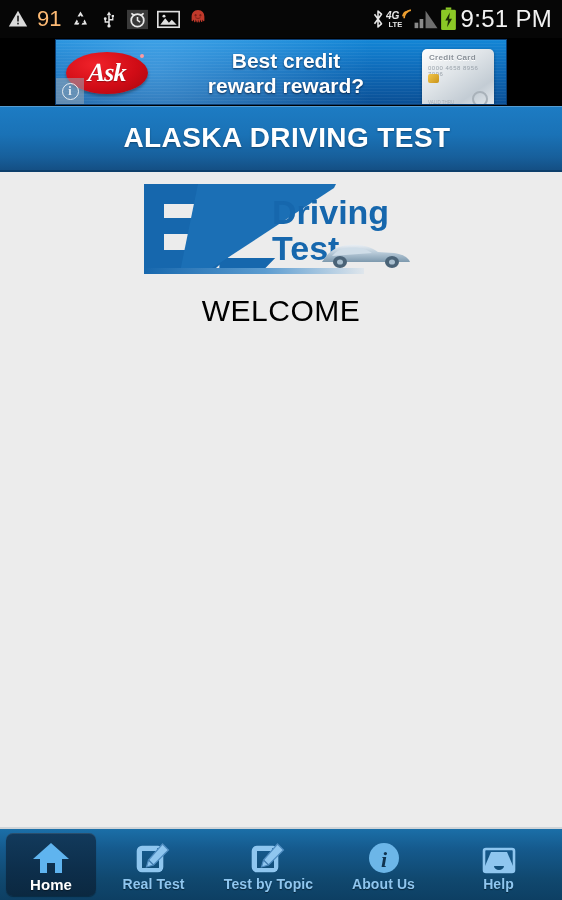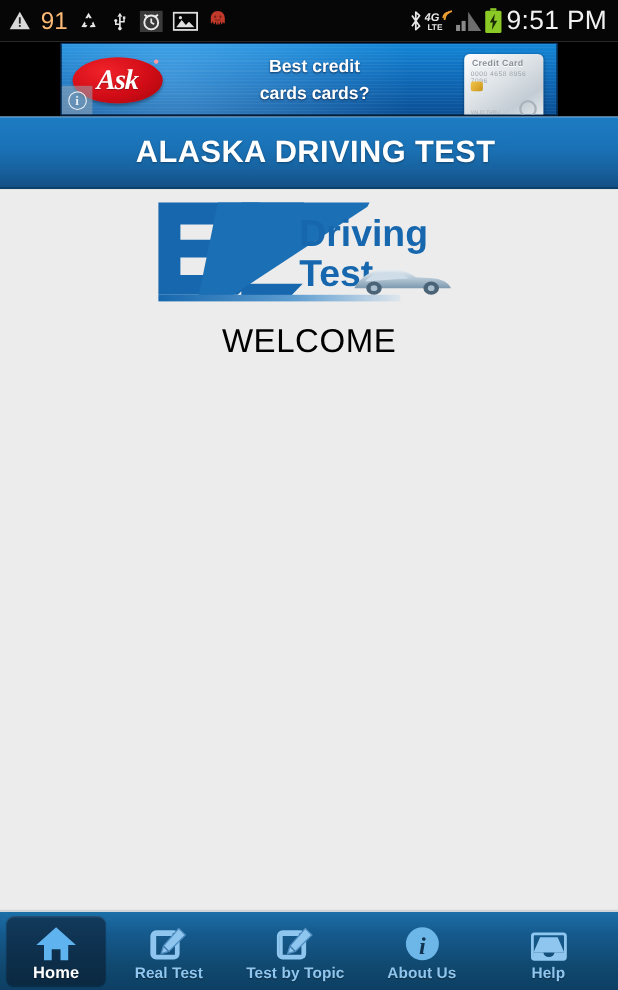--- a/index.html
+++ b/index.html
@@ -48,21 +48,21 @@
     box-shadow:0 2px 3px rgba(0,0,0,.35);
   }
   .ask-logo span {
     color:#fff; font-size:26px; font-style:italic; font-weight:bold;
     font-family:"Liberation Serif", serif; letter-spacing:-1px;
     transform:skewX(-2deg); text-shadow:0 1px 1px rgba(0,0,0,.3);
   }
   .ask-dot{ position:absolute; right:4px; top:2px; width:4px;height:4px;border-radius:50%;background:#ff9aa0;}
   .ad-text {
     position:absolute; left:122px; top:8px; width:216px;
-    text-align:center; color:#fff; font-size:16px; font-weight:bold;
+    text-align:center; color:#fff; font-size:21px; font-weight:bold;
     line-height:25px; text-shadow:0 1px 2px rgba(0,20,50,.75);
   }
   .cc {
     position:absolute; right:12px; top:9px; width:72px; height:64px;
     border-radius:5px;
     background:linear-gradient(145deg,#fdfdfd 0%,#dfe4e8 40%,#c3ccd4 70%,#eef2f5 100%);
     box-shadow:0 1px 3px rgba(0,0,0,.4); overflow:hidden;
   }
   .cc-title{ position:absolute; top:4px; left:7px; font-size:8px; font-weight:bold;
     color:#8a9199; font-family:"Liberation Sans", sans-serif; letter-spacing:.3px;
@@ -214,21 +214,21 @@
   </div>
 
   <div class="adwrap">
     <div class="ad">
       <div class="ask-logo">
         <span>Ask</span>
         <span class="ask-dot"></span>
       </div>
       <div class="ad-text">
         <div>Best credit</div>
-        <div>cards cards?</div>
+        <div>reward reward?</div>
       </div>
       <div class="cc">
         <div class="cc-title">Credit Card</div>
         <div class="cc-num">0000 4658 8956 7096</div>
         <div class="cc-chip"></div>
         <div class="cc-small">VALID THRU</div>
         <div class="cc-logo"></div>
       </div>
       <div class="ad-info">
         <i>i</i>

